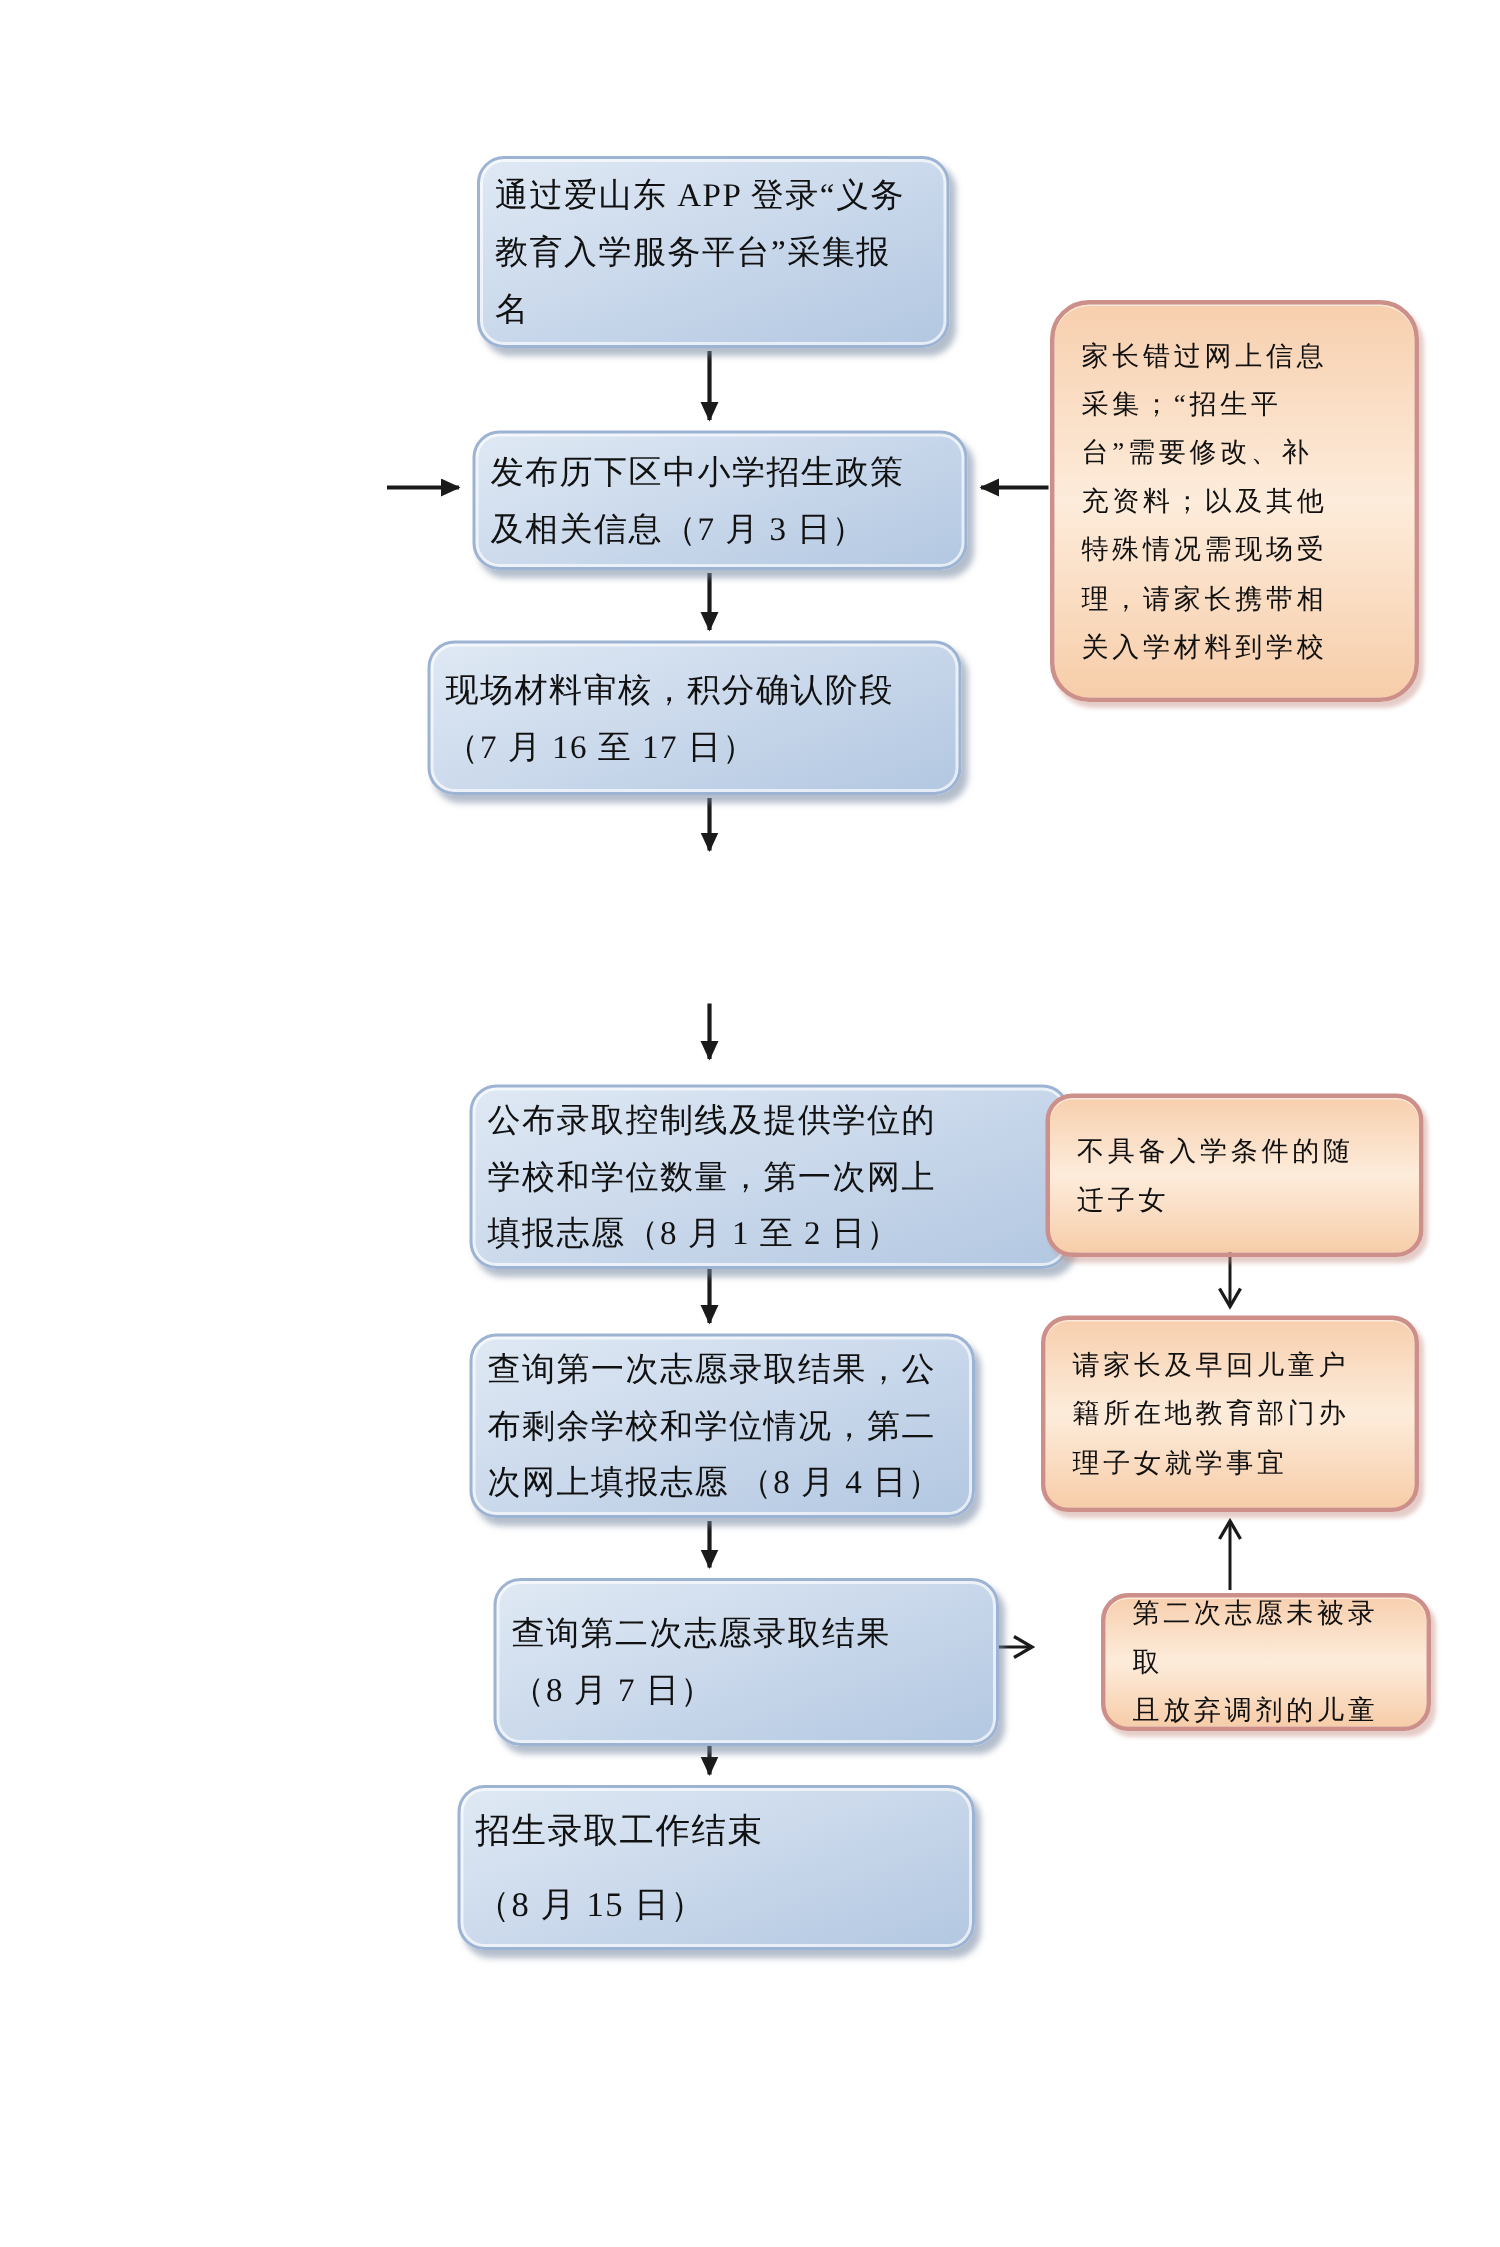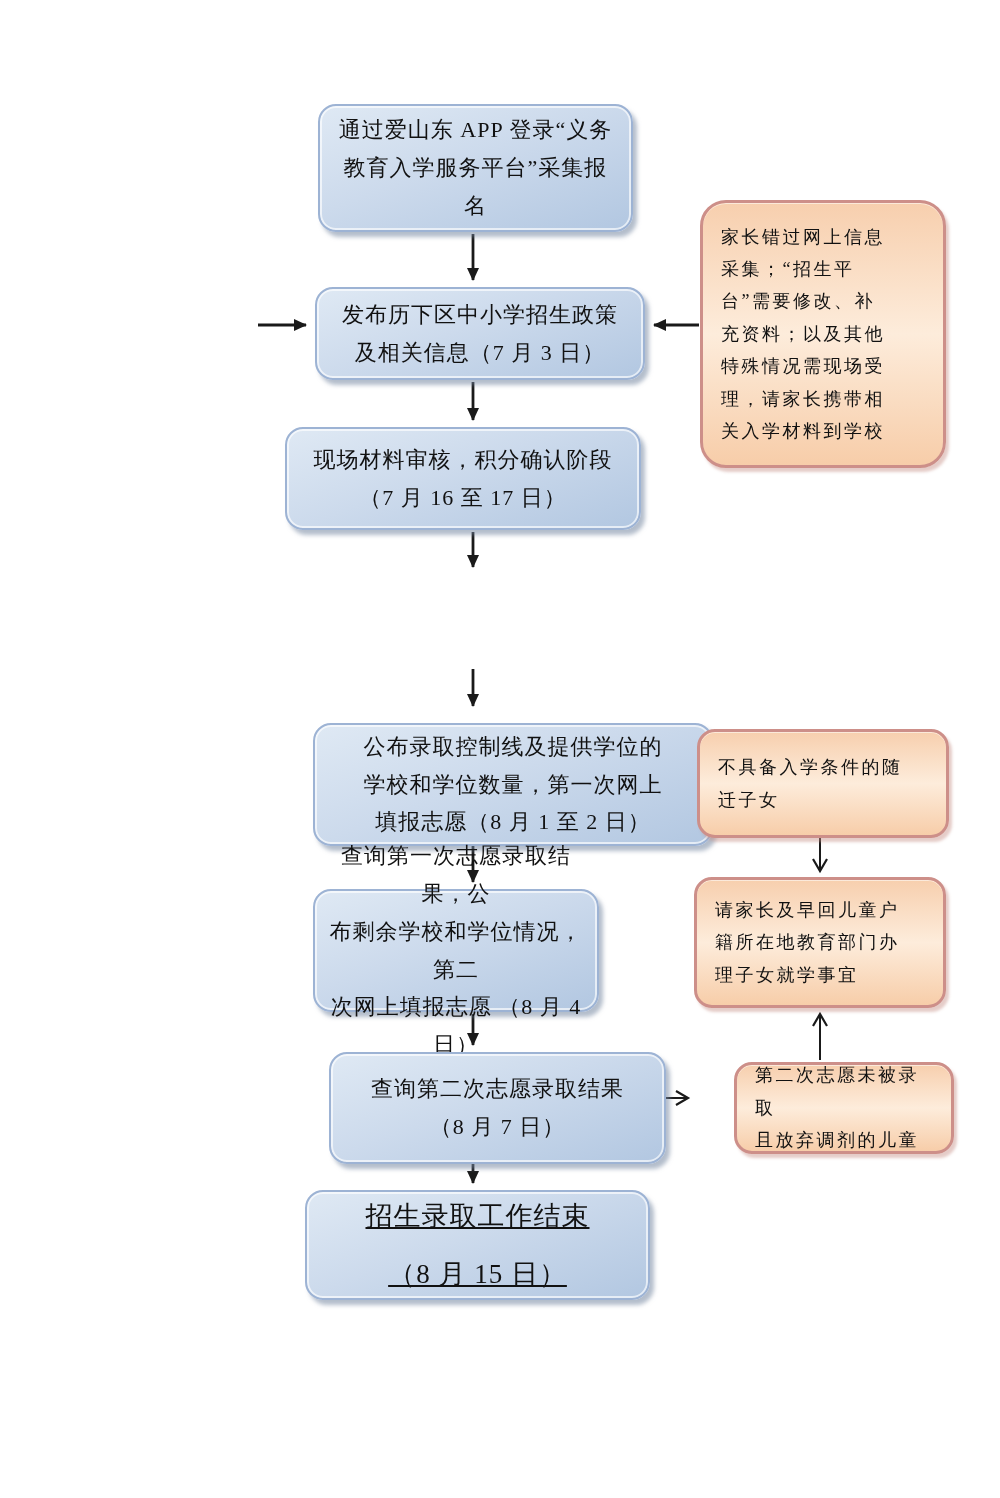--- a/index.html
+++ b/index.html
@@ -27,30 +27,28 @@
     white-space: pre-line;
     width: 100%;
   }
   
   .blue {
     background: linear-gradient(160deg, #dfe9f4 0%, #ccdaec 45%, #b2c7e1 100%);
     border: 2px solid #9db3d4;
     border-radius: 18px;
     box-shadow: 4px 5px 4px rgba(116, 134, 160, 0.55),
                 inset 0 0 0 2px rgba(255, 255, 255, 0.65);
-    text-align: center;
     font-size: 22px;
     line-height: 1.72;
     letter-spacing: 1px;
     padding: 6px 10px;
   }
   .blue.roomy {
     line-height: 2.15;
-    font-size: 27px;
-    text-decoration: underline;
+    font-size: 23px;
   }
   
   .note-black {
     background: linear-gradient(180deg, #f4bf96 0%, #f8d4b4 55%, #fbe8d6 100%);
     border: 3px solid #161616;
     border-radius: 30px;
     text-align: left;
     font-size: 21px;
     line-height: 1.78;
     letter-spacing: 3px;
@@ -127,21 +125,21 @@
 （7 月 16 至 17 日）</div>
   </div>
 
 
   <div class="node blue" style="left:313px;top:723px;width:400px;height:123px">
     <div class="node-text">公布录取控制线及提供学位的
 学校和学位数量，第一次网上
 填报志愿（8 月 1 至 2 日）</div>
   </div>
 
-  <div class="node blue" style="left:313px;top:889px;width:286px;height:123px">
+  <div class="node blue" style="left:313px;top:889px;width:337px;height:123px">
     <div class="node-text">查询第一次志愿录取结果，公
 布剩余学校和学位情况，第二
 次网上填报志愿 （8 月 4 日）</div>
   </div>
 
   <div class="node blue" style="left:329px;top:1052px;width:337px;height:112px">
     <div class="node-text">查询第二次志愿录取结果
 （8 月 7 日）</div>
   </div>
 

